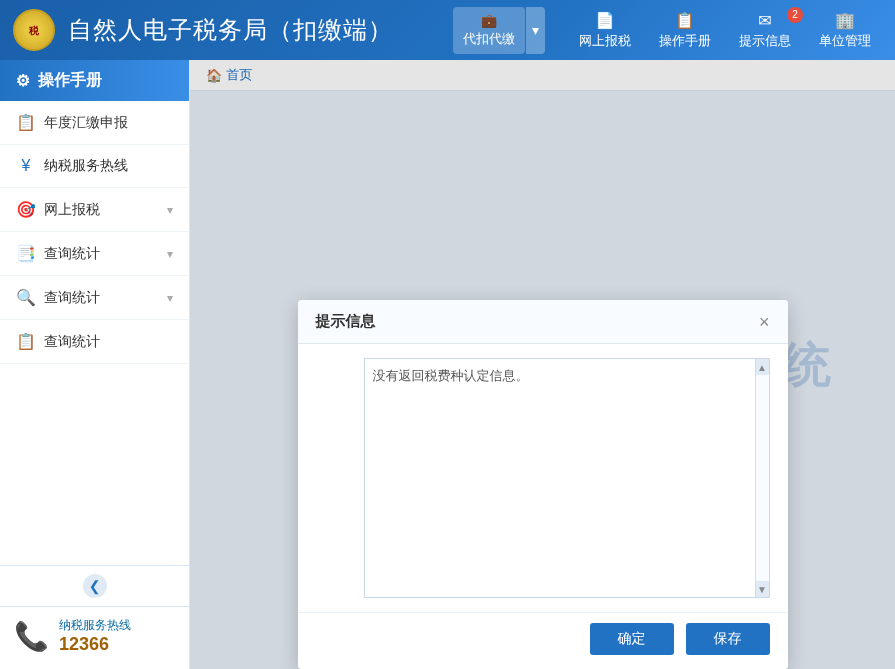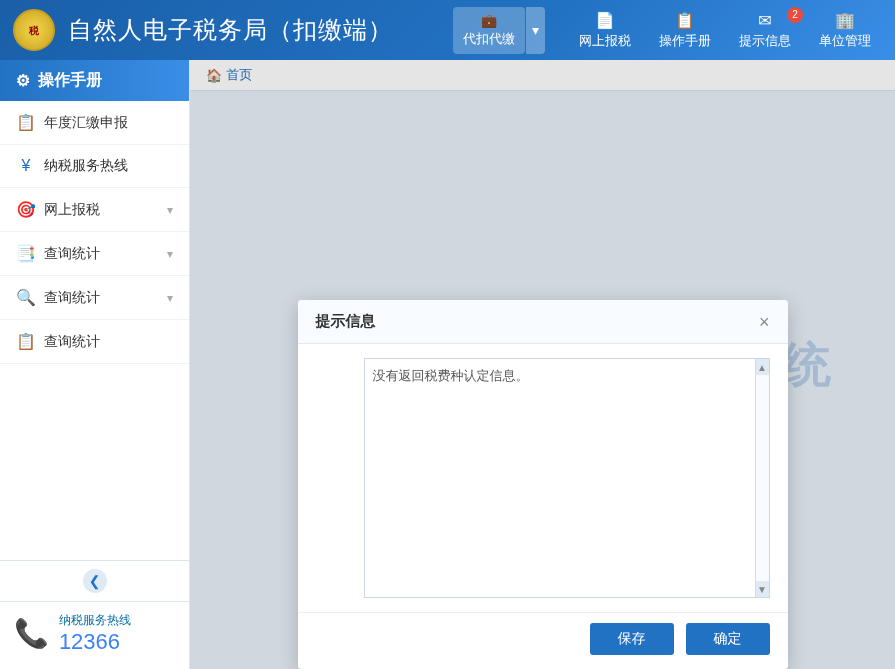--- a/index.html
+++ b/index.html
@@ -155,21 +155,21 @@
     .sidebar-footer {
       padding: 10px 14px 14px 14px;
       border-top: 1px solid #d9e5f2;
       display: flex;
       align-items: center;
       gap: 10px;
       margin-top: auto;
     }
     .sidebar-footer-icon { font-size: 28px; color: #c0392b; }
     .sidebar-footer-text { font-size: 12px; color: #0369a1; }
-    .sidebar-footer-number { font-size: 22px; font-weight: normal; color: #3b82f6; }
+    .sidebar-footer-number { font-size: 18px; font-weight: bold; color: #a16207; }
 
     
     .main {
       flex: 1;
       background: #e8f0f8;
       display: flex;
       flex-direction: column;
       position: relative;
     }
     .breadcrumb {
@@ -426,19 +426,19 @@
           <div class="dialog-textarea-wrapper">
             <textarea class="dialog-textarea" readonly="" style="">没有返回税费种认定信息。</textarea>
             <div class="dialog-scrollbar">
               <div class="scrollbar-arrow">▲</div>
               <div class="scrollbar-track"></div>
               <div class="scrollbar-arrow">▼</div>
             </div>
           </div>
         </div>
         <div class="dialog-footer">
+          <button class="btn btn-confirm">确定</button>
           <button class="btn btn-save">保存</button>
-          <button class="btn btn-confirm">确定</button>
         </div>
       </div>
     </div>
   </div>
 </div>
 
 </body></html>

